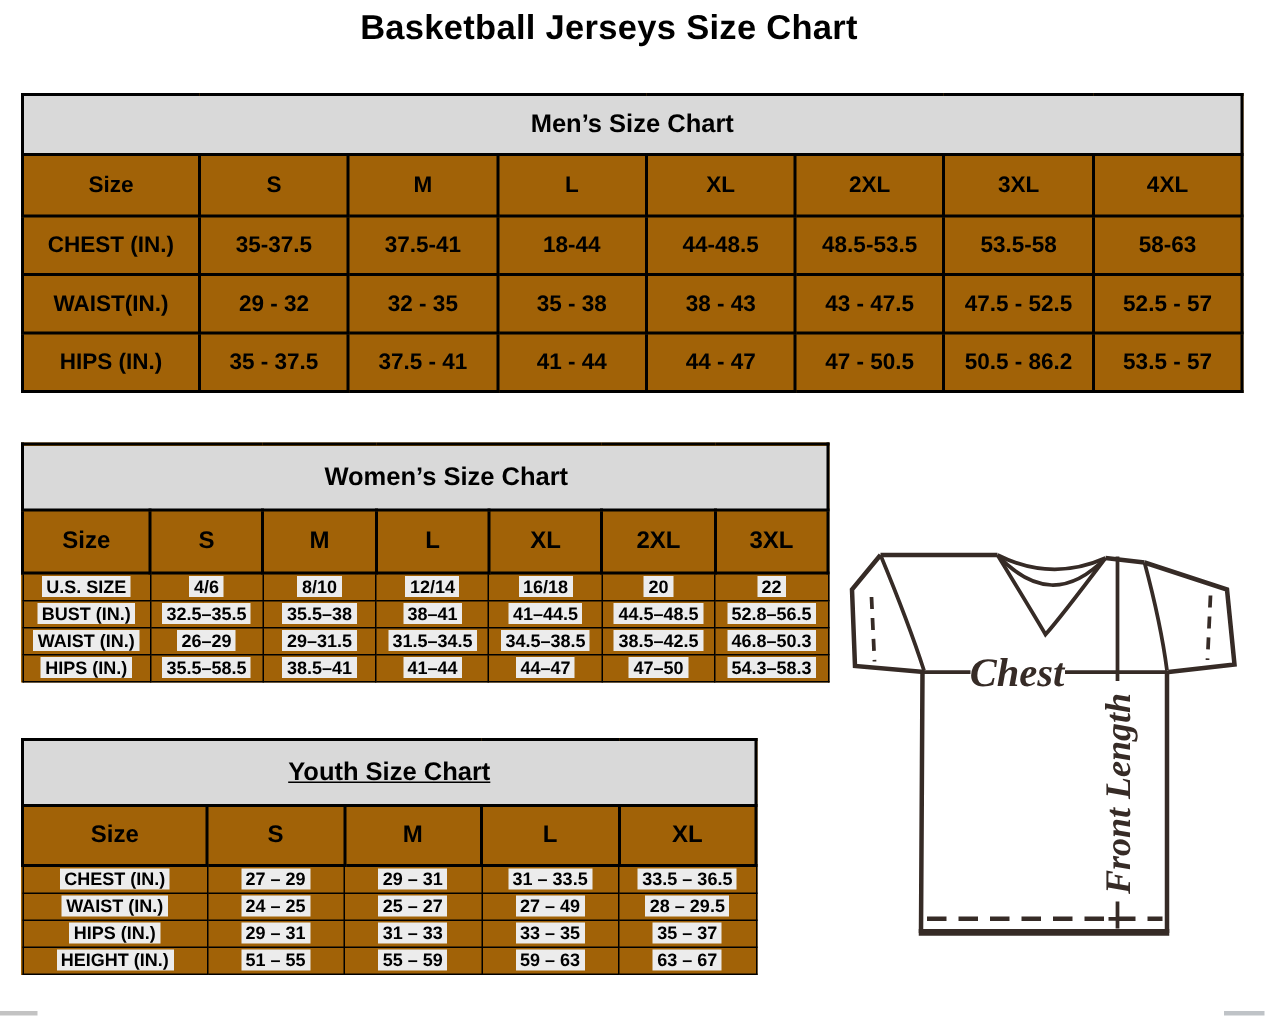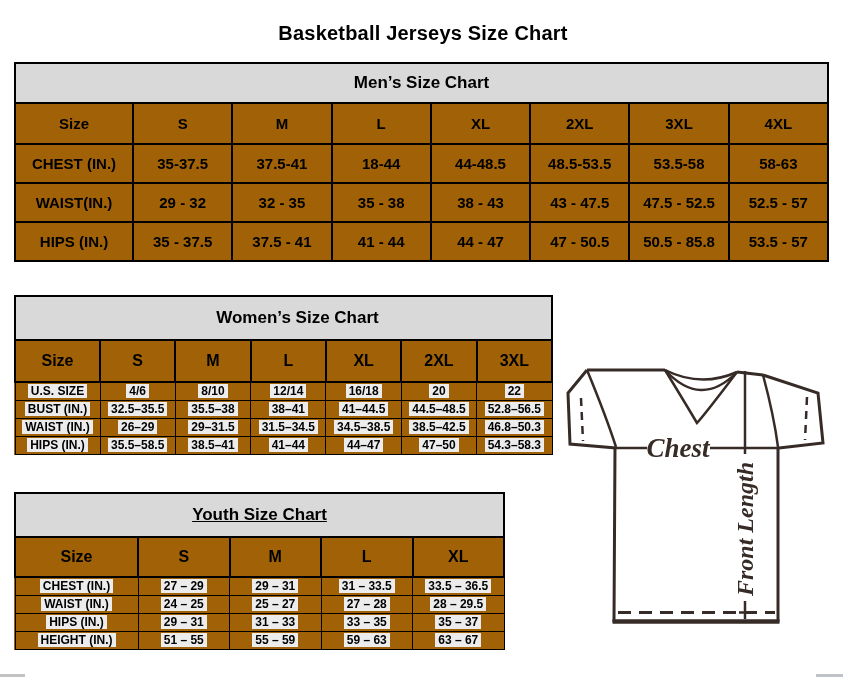--- a/index.html
+++ b/index.html
@@ -1,22 +1,22 @@
 <!DOCTYPE html>
 <html><head>
 <meta charset="utf-8">
 <style>
   html,body{margin:0;padding:0;}
   body{
     width:843px;height:679px;background:#ffffff;position:relative;overflow:hidden;
     font-family:"Liberation Sans",sans-serif;color:#000;
   }
   .page-title{
-    position:absolute;top:5px;left:0;width:812px;margin:17px;
-    text-align:center;font-size:20px;font-weight:bold;letter-spacing:0.2px;
+    position:absolute;top:5px;left:0;width:812px;margin:0;
+    text-align:center;font-size:23px;font-weight:bold;letter-spacing:0.2px;
   }
   table.tbl{
     position:absolute;border-collapse:collapse;table-layout:fixed;background:#a16207;
   }
   .tbl th,.tbl td{
     border:2px solid #000;text-align:center;vertical-align:middle;
     font-weight:bold;padding:0;overflow:hidden;white-space:nowrap;
   }
   tr.band th{background:#d9d9d9;font-size:17px;}
   
@@ -106,21 +106,21 @@
       <td>47.5 - 52.5</td>
       <td>52.5 - 57</td>
     </tr>
     <tr>
       <td>HIPS (IN.)</td>
       <td>35 - 37.5</td>
       <td>37.5 - 41</td>
       <td>41 - 44</td>
       <td>44 - 47</td>
       <td>47 - 50.5</td>
-      <td>50.5 - 85.8</td>
+      <td>50.5 - 86.2</td>
       <td>53.5 - 57</td>
     </tr>
   </tbody>
 </table>
 
 <table class="tbl women">
   <colgroup>
       <col class="wc0">
       <col>
       <col>
@@ -208,21 +208,21 @@
       <td><span class="hl">CHEST (IN.)</span></td>
       <td><span class="hl">27 – 29</span></td>
       <td><span class="hl">29 – 31</span></td>
       <td><span class="hl">31 – 33.5</span></td>
       <td><span class="hl">33.5 – 36.5</span></td>
     </tr>
     <tr>
       <td><span class="hl">WAIST (IN.)</span></td>
       <td><span class="hl">24 – 25</span></td>
       <td><span class="hl">25 – 27</span></td>
-      <td><span class="hl">27 – 28</span></td>
+      <td><span class="hl">27 – 49</span></td>
       <td><span class="hl">28 – 29.5</span></td>
     </tr>
     <tr>
       <td><span class="hl">HIPS (IN.)</span></td>
       <td><span class="hl">29 – 31</span></td>
       <td><span class="hl">31 – 33</span></td>
       <td><span class="hl">33 – 35</span></td>
       <td><span class="hl">35 – 37</span></td>
     </tr>
     <tr>

